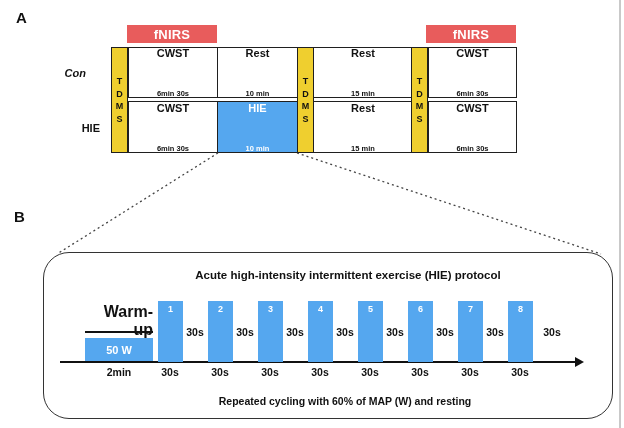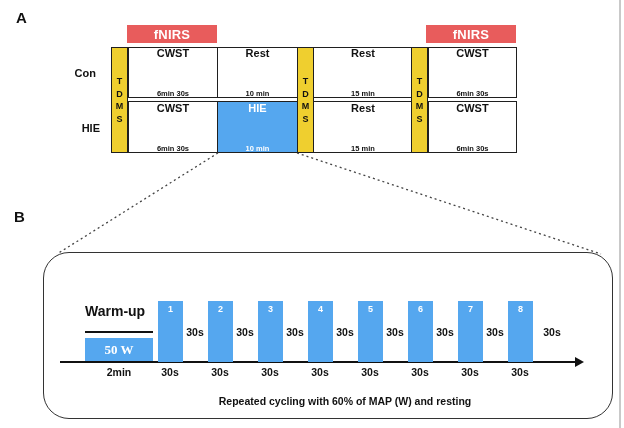--- a/index.html
+++ b/index.html
@@ -24,25 +24,25 @@
   .cell.hie .t,.cell.hie .s{color:#fff;}
   .tdms{
     background:var(--yellow,#efcf2f);border:1px solid var(--line,#1f1f1f);box-sizing:border-box;
     display:flex;flex-direction:column;align-items:center;justify-content:center;z-index:3;
   }
   .tdms span{font-size:9px;font-weight:bold;line-height:12.5px;color:#111;}
   .bigbox{
     border:1.5px solid #333;border-radius:26px;background:#fff;box-sizing:border-box;z-index:2;
   }
   .b-title{font-size:11.5px;font-weight:bold;text-align:center;z-index:4;}
-  .warmup-label{font-size:14px;font-weight:bold;text-align:left;z-index:4;}
+  .warmup-label{font-size:16px;font-weight:bold;text-align:right;z-index:4;}
   .hline{background:#111;z-index:4;}
   .bluebox{
-    background:var(--blue,#55a7ef);color:#fff;font-size:13px;font-weight:bold;
-    display:flex;align-items:center;justify-content:center;z-index:4;font-family:Liberation Serif, serif;
+    background:var(--blue,#55a7ef);color:#fff;font-size:11px;font-weight:bold;
+    display:flex;align-items:center;justify-content:center;z-index:4;
   }
   .bar{
     background:var(--blue,#55a7ef);z-index:4;display:flex;justify-content:center;
   }
   .bar span{color:#fff;font-size:9px;font-weight:bold;margin-top:3px;}
   .dur{font-size:10.5px;font-weight:bold;text-align:center;z-index:4;line-height:11px;}
   .arrow-head{
     width:0;height:0;border-left:9px solid #111;border-top:5.5px solid transparent;
     border-bottom:5.5px solid transparent;z-index:4;
   }
@@ -53,21 +53,21 @@
 </head>
 <body>
 
 <div id="stage">
 
   <div class="abs panel-label" style="left:16px;top:9px;">A</div>
 
   <div class="abs fnirs" style="left:127px;top:25px;width:90px;height:18px;">fNIRS</div>
   <div class="abs fnirs" style="left:426px;top:25px;width:90px;height:18px;">fNIRS</div>
 
-  <div class="abs row-label" style="left:54px;top:67px;width:42px;">Con</div>
+  <div class="abs row-label" style="left:44px;top:67px;width:42px;font-style:italic;">Con</div>
   <div class="abs row-label" style="left:58px;top:122px;width:42px;">HIE</div>
 
   <div class="abs cell" style="left:128px;top:47px;width:90px;height:51px;">
     <span class="t">CWST</span>
     <span class="s">6min 30s</span>
   </div>
   <div class="abs cell" style="left:217px;top:47px;width:81px;height:51px;">
     <span class="t">Rest</span>
     <span class="s">10 min</span>
   </div>
@@ -118,20 +118,21 @@
 
   <svg class="abs connectors" style="left:0;top:0;" width="624" height="428">
     <line x1="218" y1="153" x2="57" y2="254" stroke="#444" stroke-width="1.3" stroke-dasharray="2,3"></line>
     <line x1="297" y1="153" x2="601" y2="254" stroke="#444" stroke-width="1.3" stroke-dasharray="2,3"></line>
   </svg>
 
   <div class="abs panel-label" style="left:14px;top:208px;">B</div>
 
   <div class="abs bigbox" style="left:43px;top:252px;width:570px;height:167px;"></div>
 
+  <div class="abs b-title" style="left:83px;top:269px;width:530px;">Acute high-intensity intermittent exercise (HIE) protocol</div>
 
   <div class="abs warmup-label" style="left:85px;top:303px;width:68px;">Warm-up</div>
   <div class="abs hline" style="left:85px;top:331px;width:68px;height:2px;"></div>
   <div class="abs bluebox" style="left:85px;top:338px;width:68px;height:24px;">50 W</div>
   <div class="abs dur" style="left:88px;top:367px;width:62px;">2min</div>
 
   <div class="abs hline" style="left:60px;top:361px;width:517px;height:2px;"></div>
   <div class="abs arrow-head" style="left:575px;top:356.5px;"></div>
 
   <div class="abs bar" style="left:158px;top:301px;width:25px;height:61px;">

